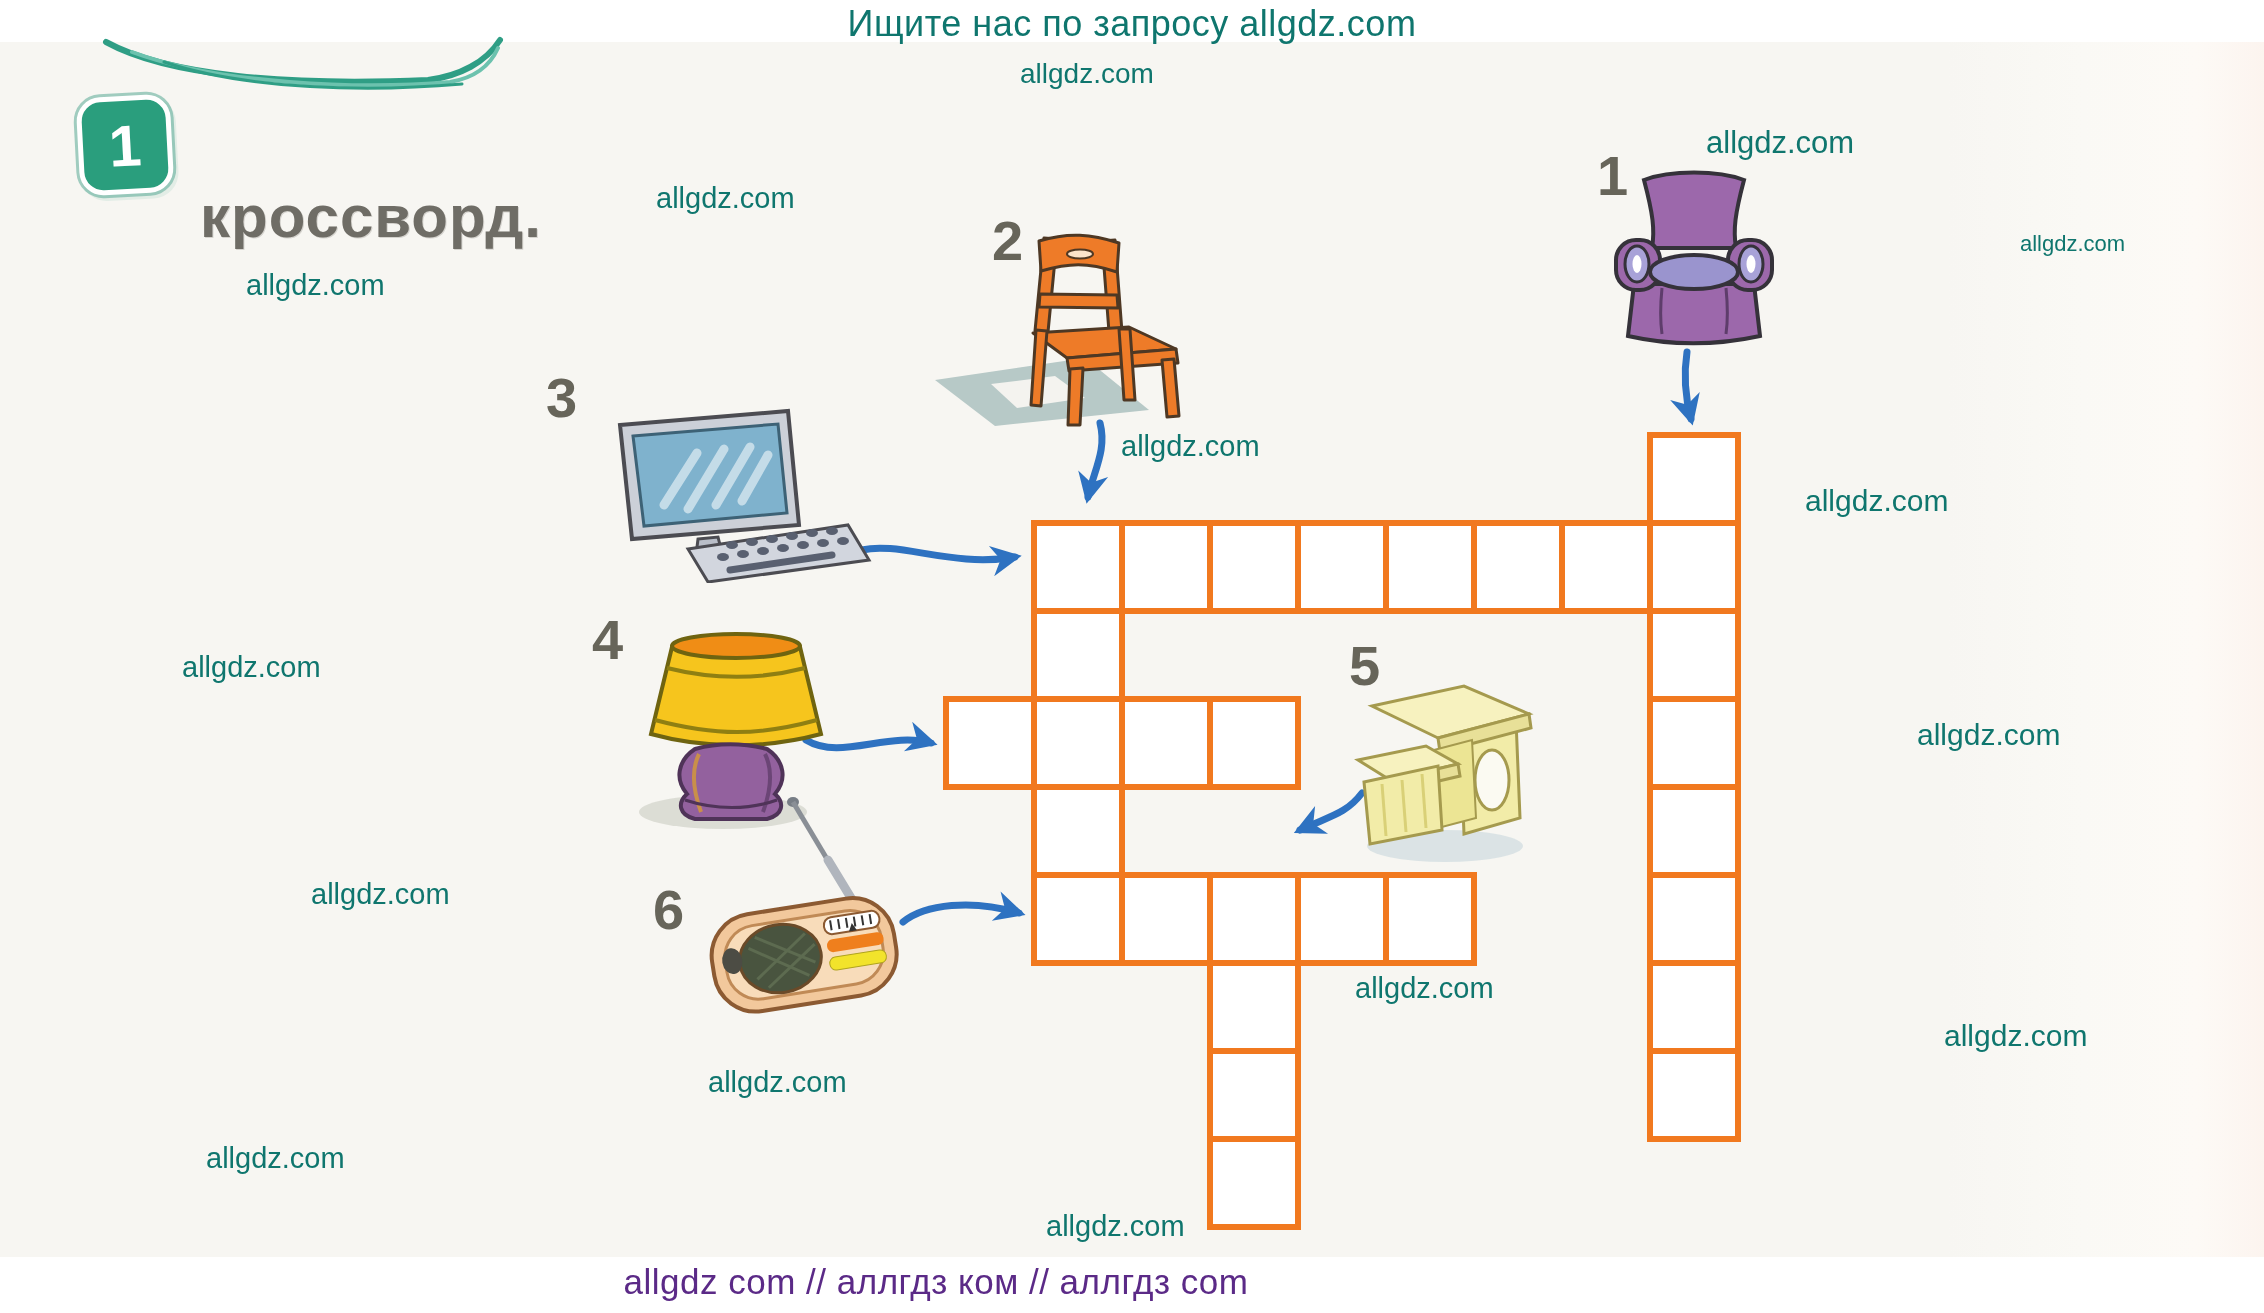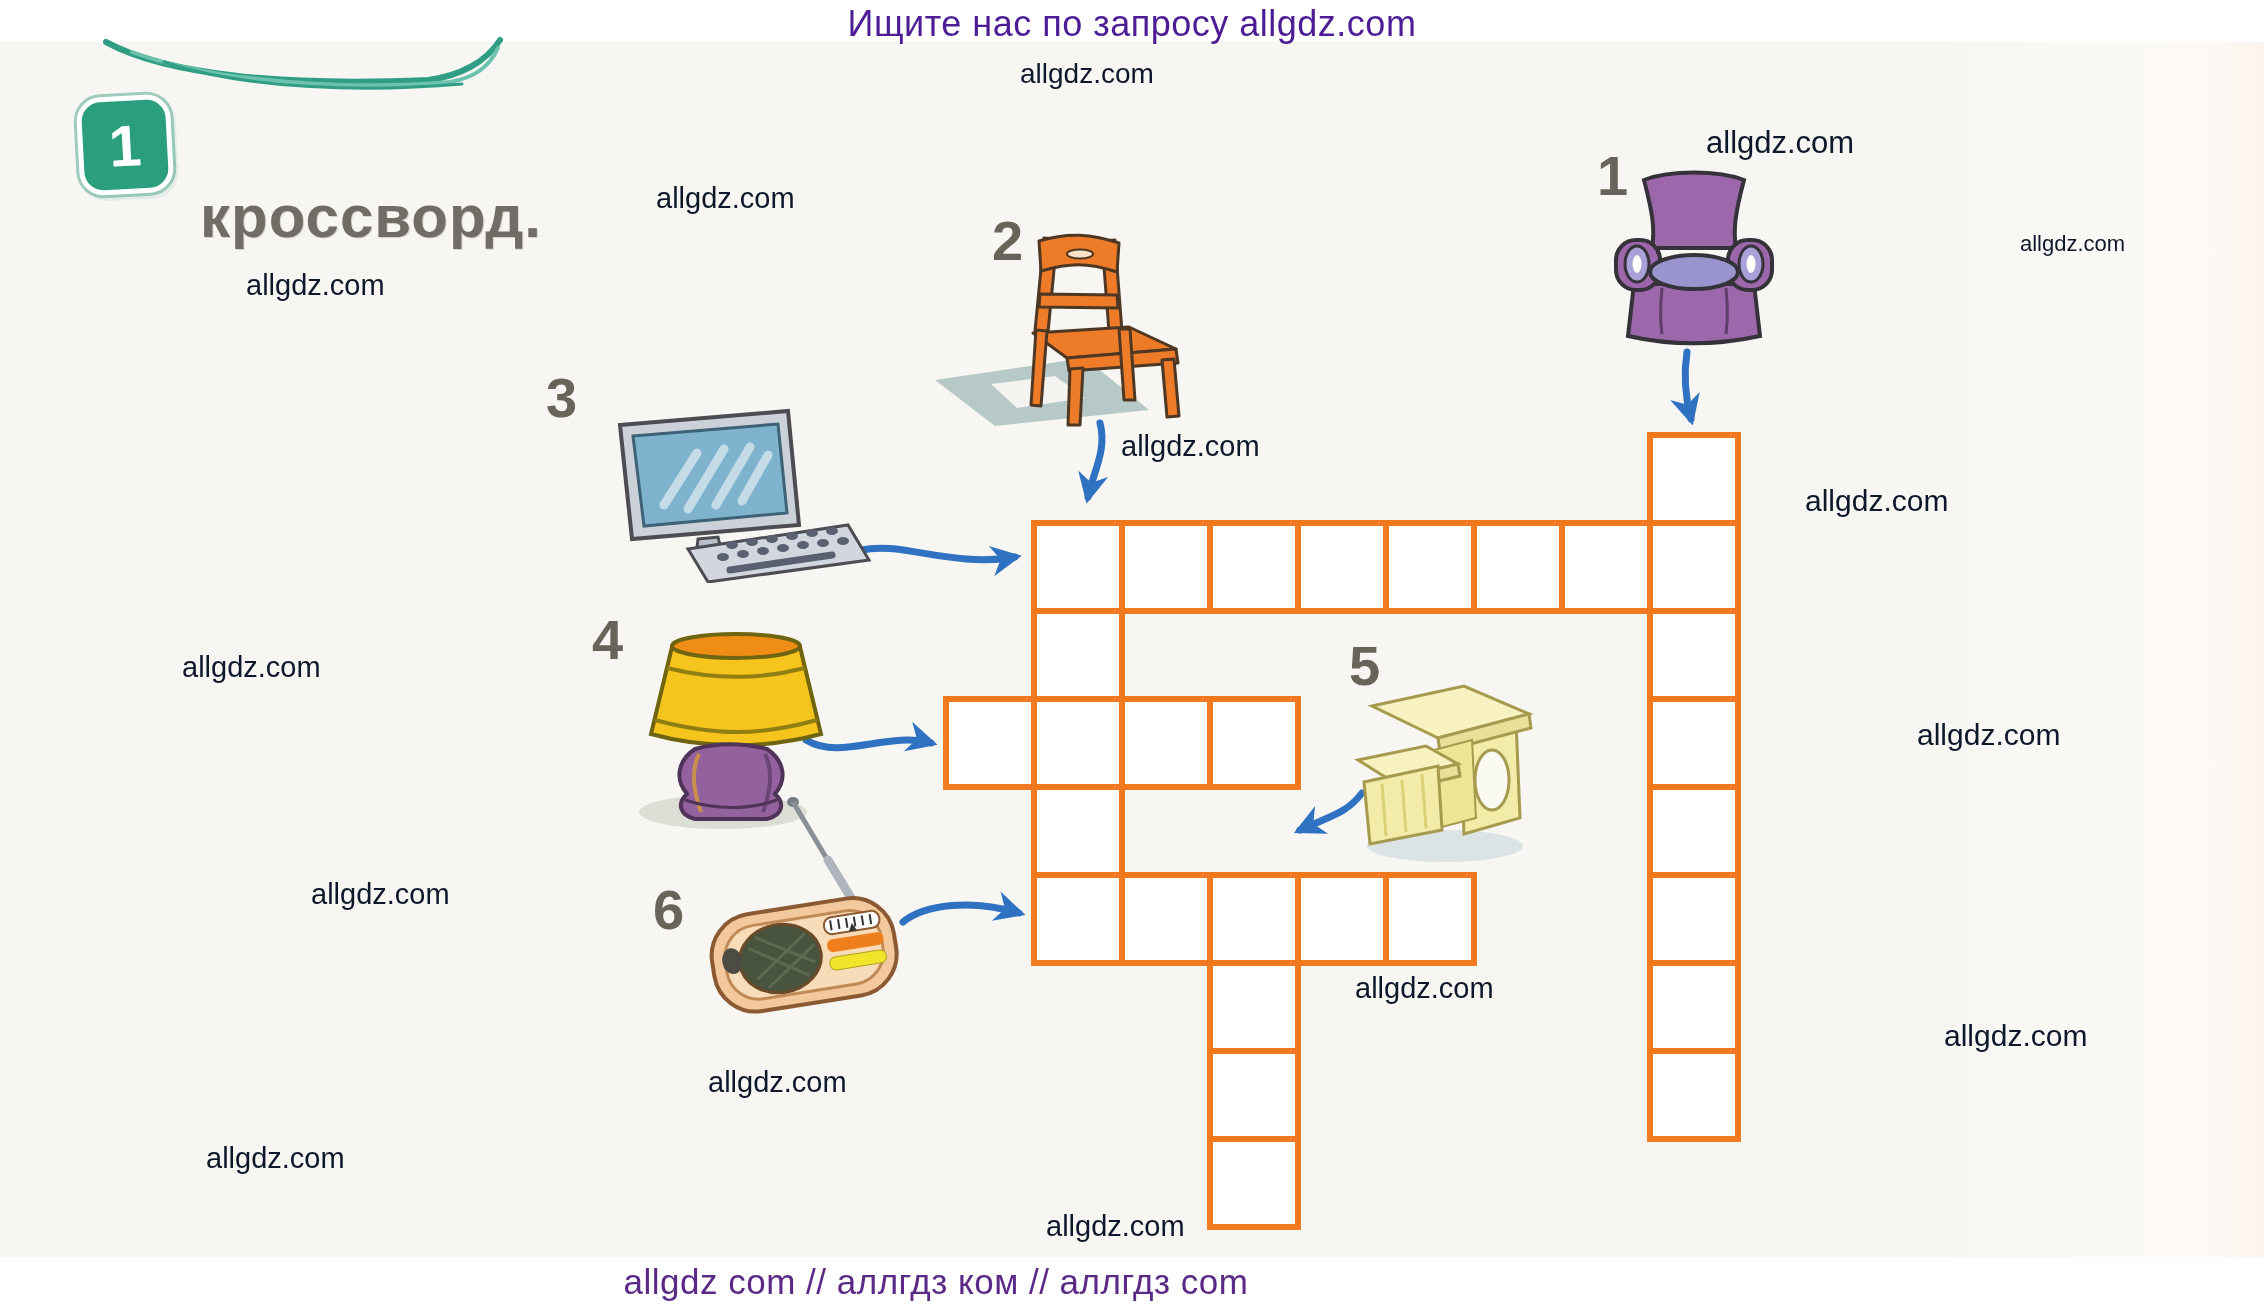--- a/index.html
+++ b/index.html
@@ -17,21 +17,21 @@
     position:absolute; left:0; top:3px; width:2264px;
     text-align:center; font-size:36px; font-weight:400;
     letter-spacing:0.5px;
   }
   .footer-banner{
     position:absolute; left:0; top:1262px; width:1872px;
     text-align:center; font-size:35px; font-weight:400;
     letter-spacing:0.5px;
   }
   .wm{
-    position:absolute; color:#0f172a; white-space:nowrap;
+    position:absolute; color:#0f766e; white-space:nowrap;
     font-family:"Liberation Sans", sans-serif; z-index:40;
   }
   .badge{
     position:absolute; left:78px; top:96px; width:84px; height:88px;
     background:#2a9e7d; border:5px solid #ffffff; border-radius:24px;
     box-shadow:0 0 0 3px rgba(90,170,150,.55), 3px 4px 0 2px rgba(190,220,210,.35);
     transform:rotate(-3deg);
     display:flex; align-items:center; justify-content:center;
     color:#ffffff; font-size:58px; font-weight:700; z-index:10;
   }
@@ -260,15 +260,15 @@
       <div class="wm" style="left: 182px; top: 651px; font-size: 29px;">allgdz.com</div>
       <div class="wm" style="left: 1917px; top: 718px; font-size: 30px;">allgdz.com</div>
       <div class="wm" style="left: 311px; top: 878px; font-size: 29px;">allgdz.com</div>
       <div class="wm" style="left: 1355px; top: 972px; font-size: 29px;">allgdz.com</div>
       <div class="wm" style="left: 1944px; top: 1019px; font-size: 30px;">allgdz.com</div>
       <div class="wm" style="left: 708px; top: 1066px; font-size: 29px;">allgdz.com</div>
       <div class="wm" style="left: 206px; top: 1142px; font-size: 29px;">allgdz.com</div>
       <div class="wm" style="left: 1046px; top: 1210px; font-size: 29px;">allgdz.com</div>
     </div>
 
-  <div class="top-banner" style="color: #4c1d95;">Ищите нас по запросу allgdz.com</div>
+  <div class="top-banner" style="color: #0f766e;">Ищите нас по запросу allgdz.com</div>
   <div class="footer-banner" style="color: rgb(91, 42, 135);">allgdz com  //  аллгдз ком  //  аллгдз com</div>
 </div>
 
 </body></html>

